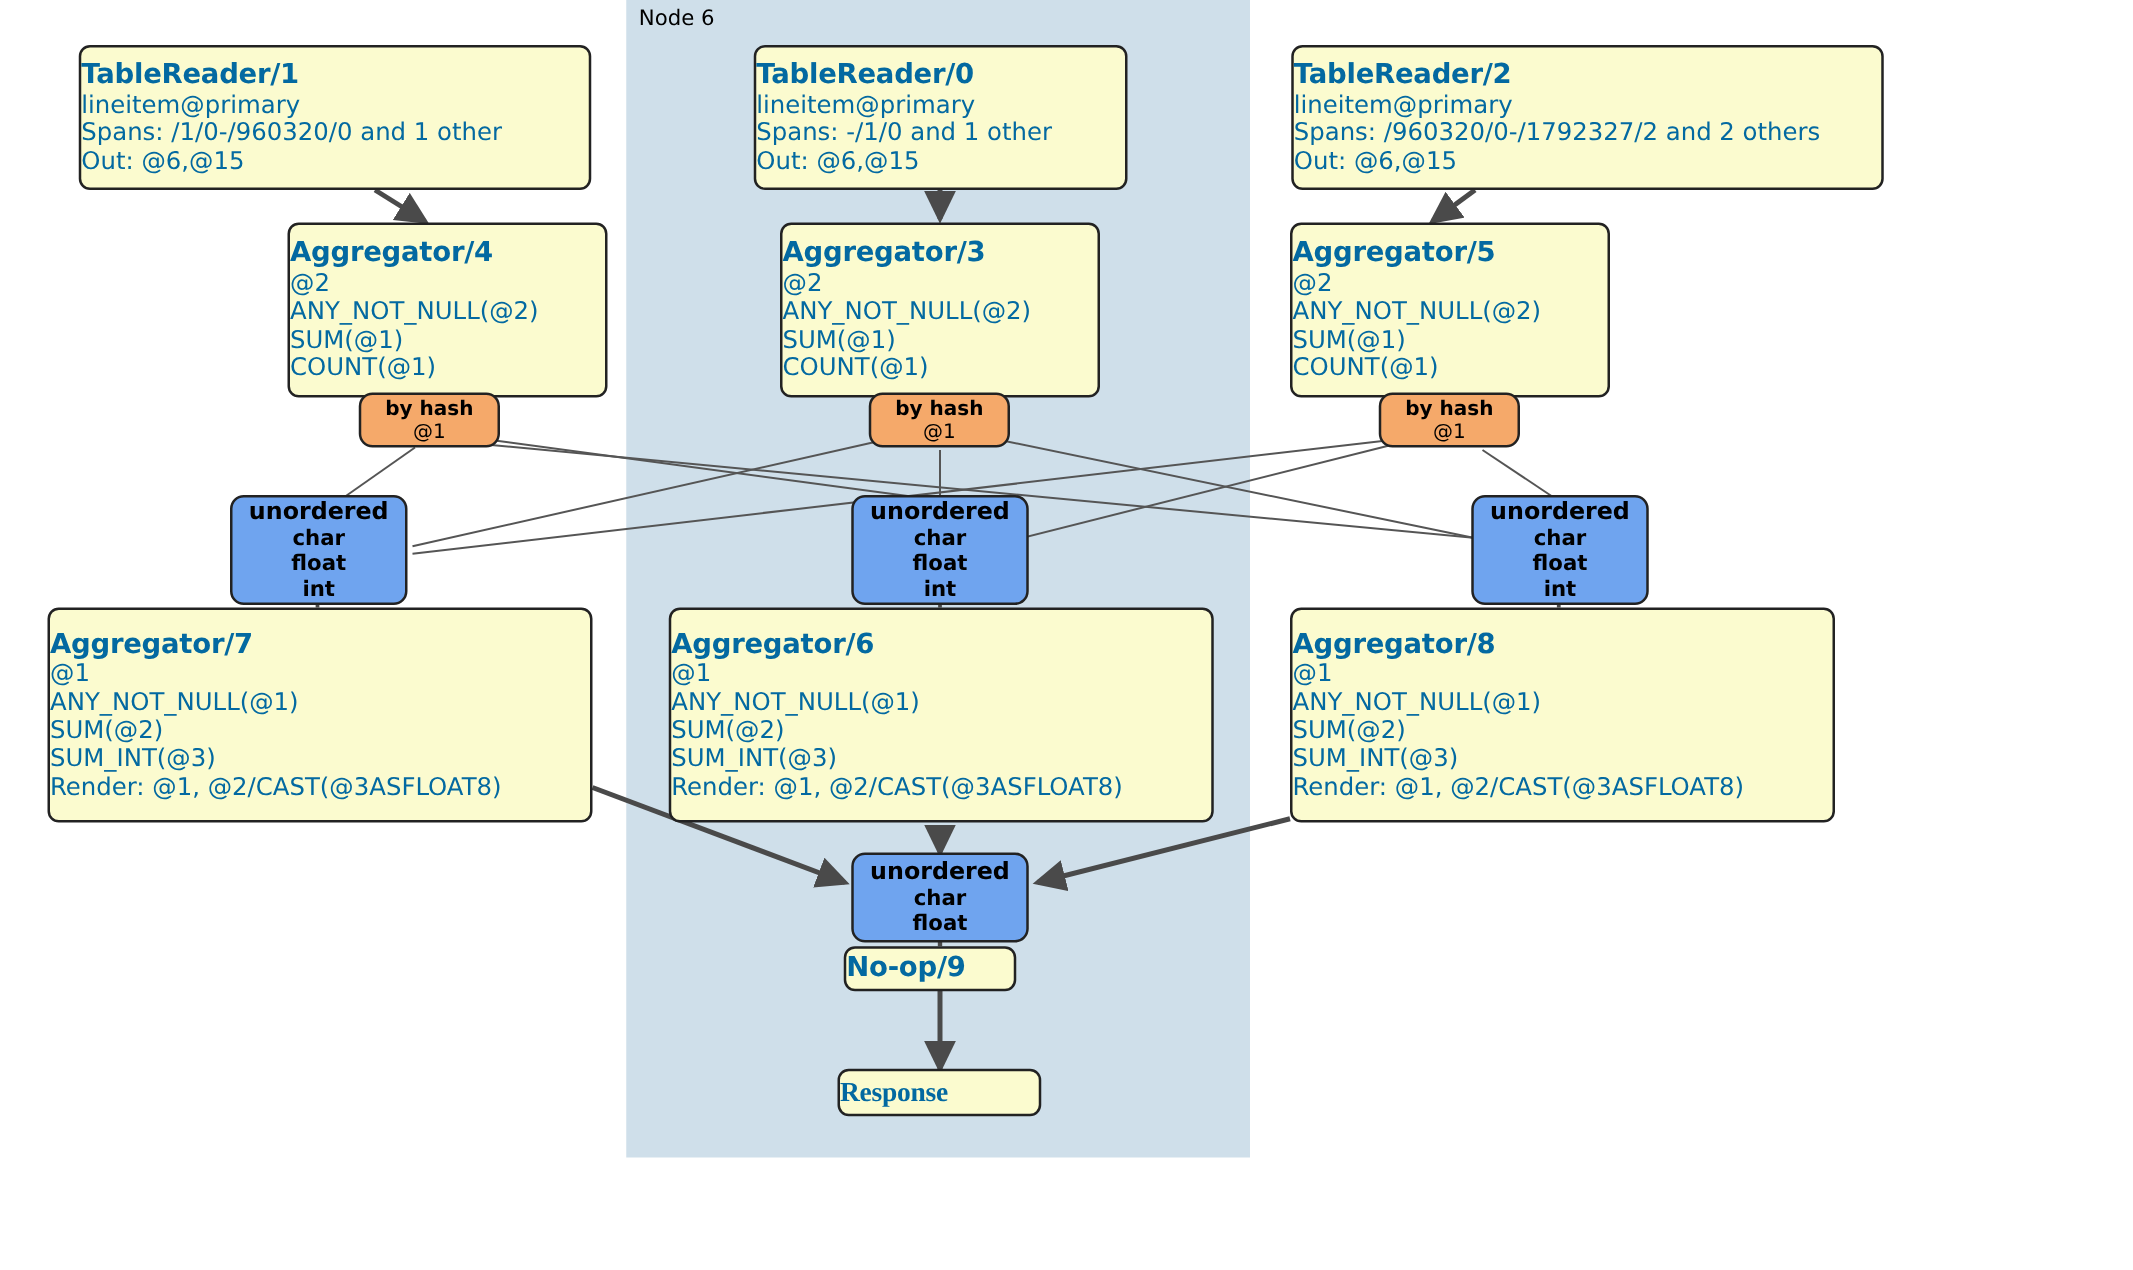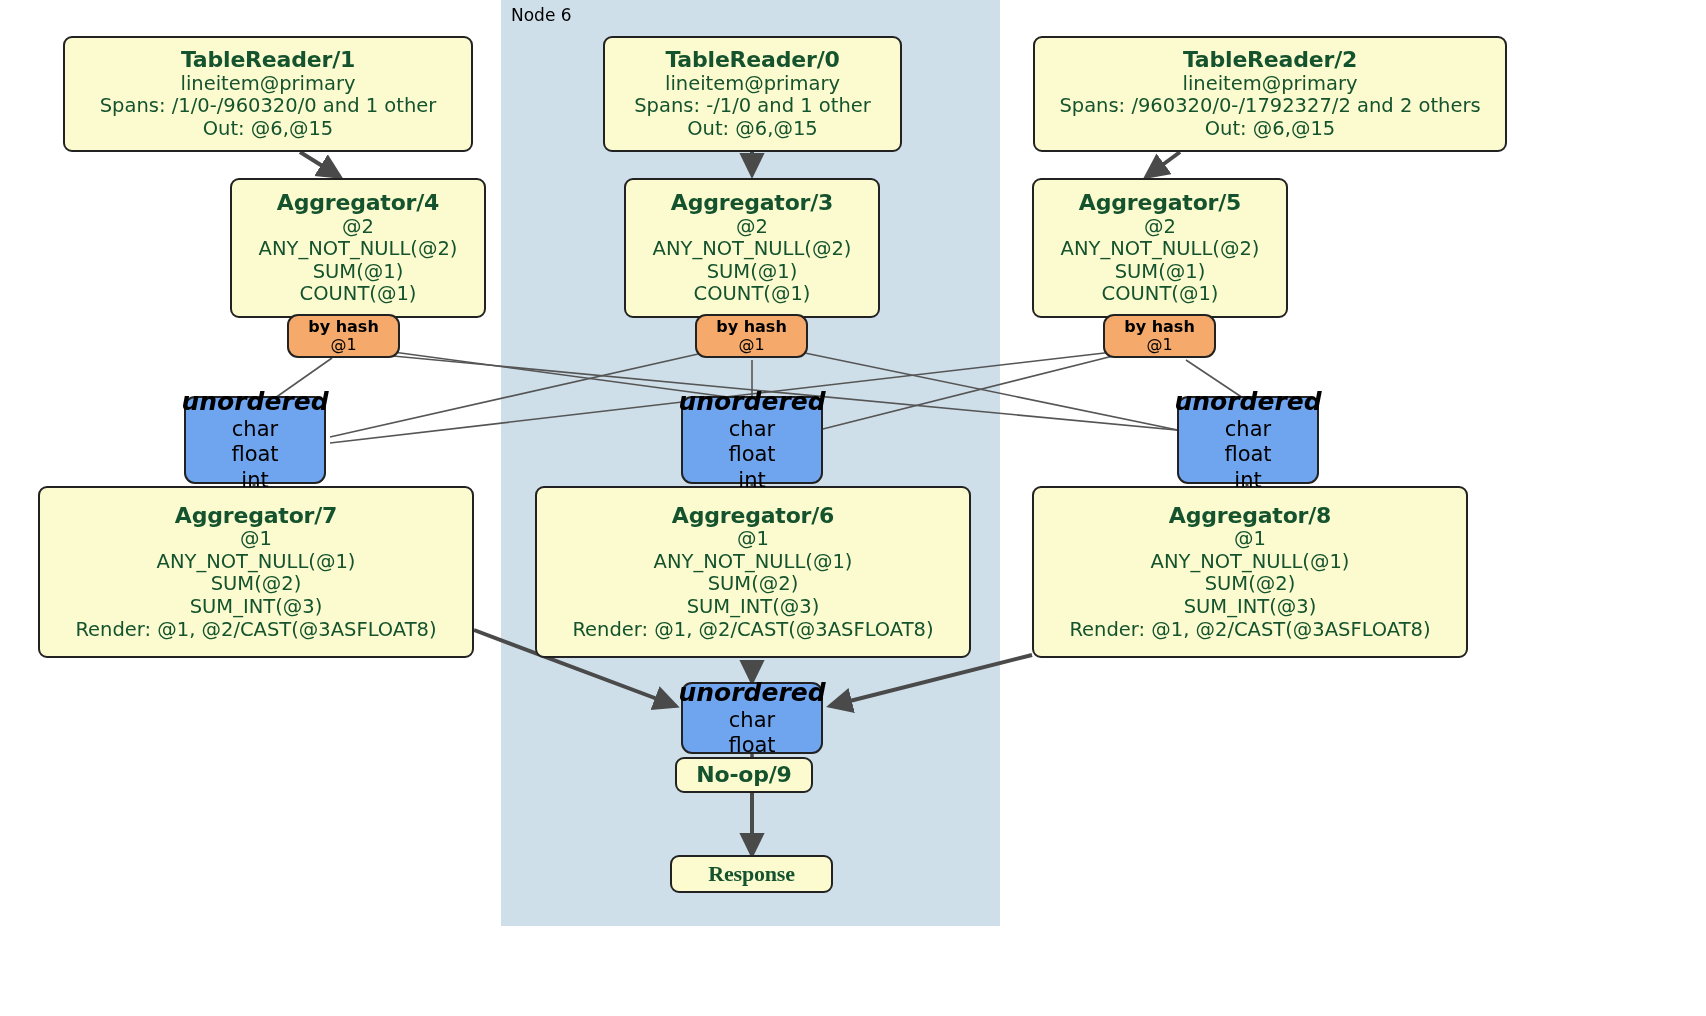--- a/index.html
+++ b/index.html
@@ -37,25 +37,25 @@
     color: #000;
     font-family: "DejaVu Sans", sans-serif;
   }
   .box {
     position: absolute;
     box-sizing: border-box;
     border: 2px solid #222;
     border-radius: 9px;
     background: #fbfbcf;
     text-align: center;
-    color: #14532d;
+    color: #0369a1;
     display: flex;
     flex-direction: column;
     justify-content: center;
-    align-items: center;
+    align-items: flex-start;
     line-height: 1.16;
   }
   .box .title {
     font-weight: bold;
     font-size: 22px;
     letter-spacing: -0.2px;
   }
   .box .line {
     font-size: 19.5px;
   }
@@ -82,22 +82,22 @@
     border-radius: 11px;
     background: #6fa4ef;
     display: flex;
     flex-direction: column;
     justify-content: center;
     align-items: center;
     text-align: center;
     line-height: 1.2;
     z-index: 6;
   }
-  .sync .title { font-weight: bold; font-size: 25px; font-style: italic; }
-  .sync .line { font-size: 21px; }
+  .sync .title { font-weight: bold; font-size: 19px; }
+  .sync .line { font-size: 17px; font-weight: bold; }
   .box.proc { z-index: 5; }
   .box.term { z-index: 7; }
 </style>
 </head>
 <body>
 
 <div id="canvas">
 
 
   <div class="node-panel" style="left:501px; top:0px; width:499px; height:926px; background:#cfdfea;">

